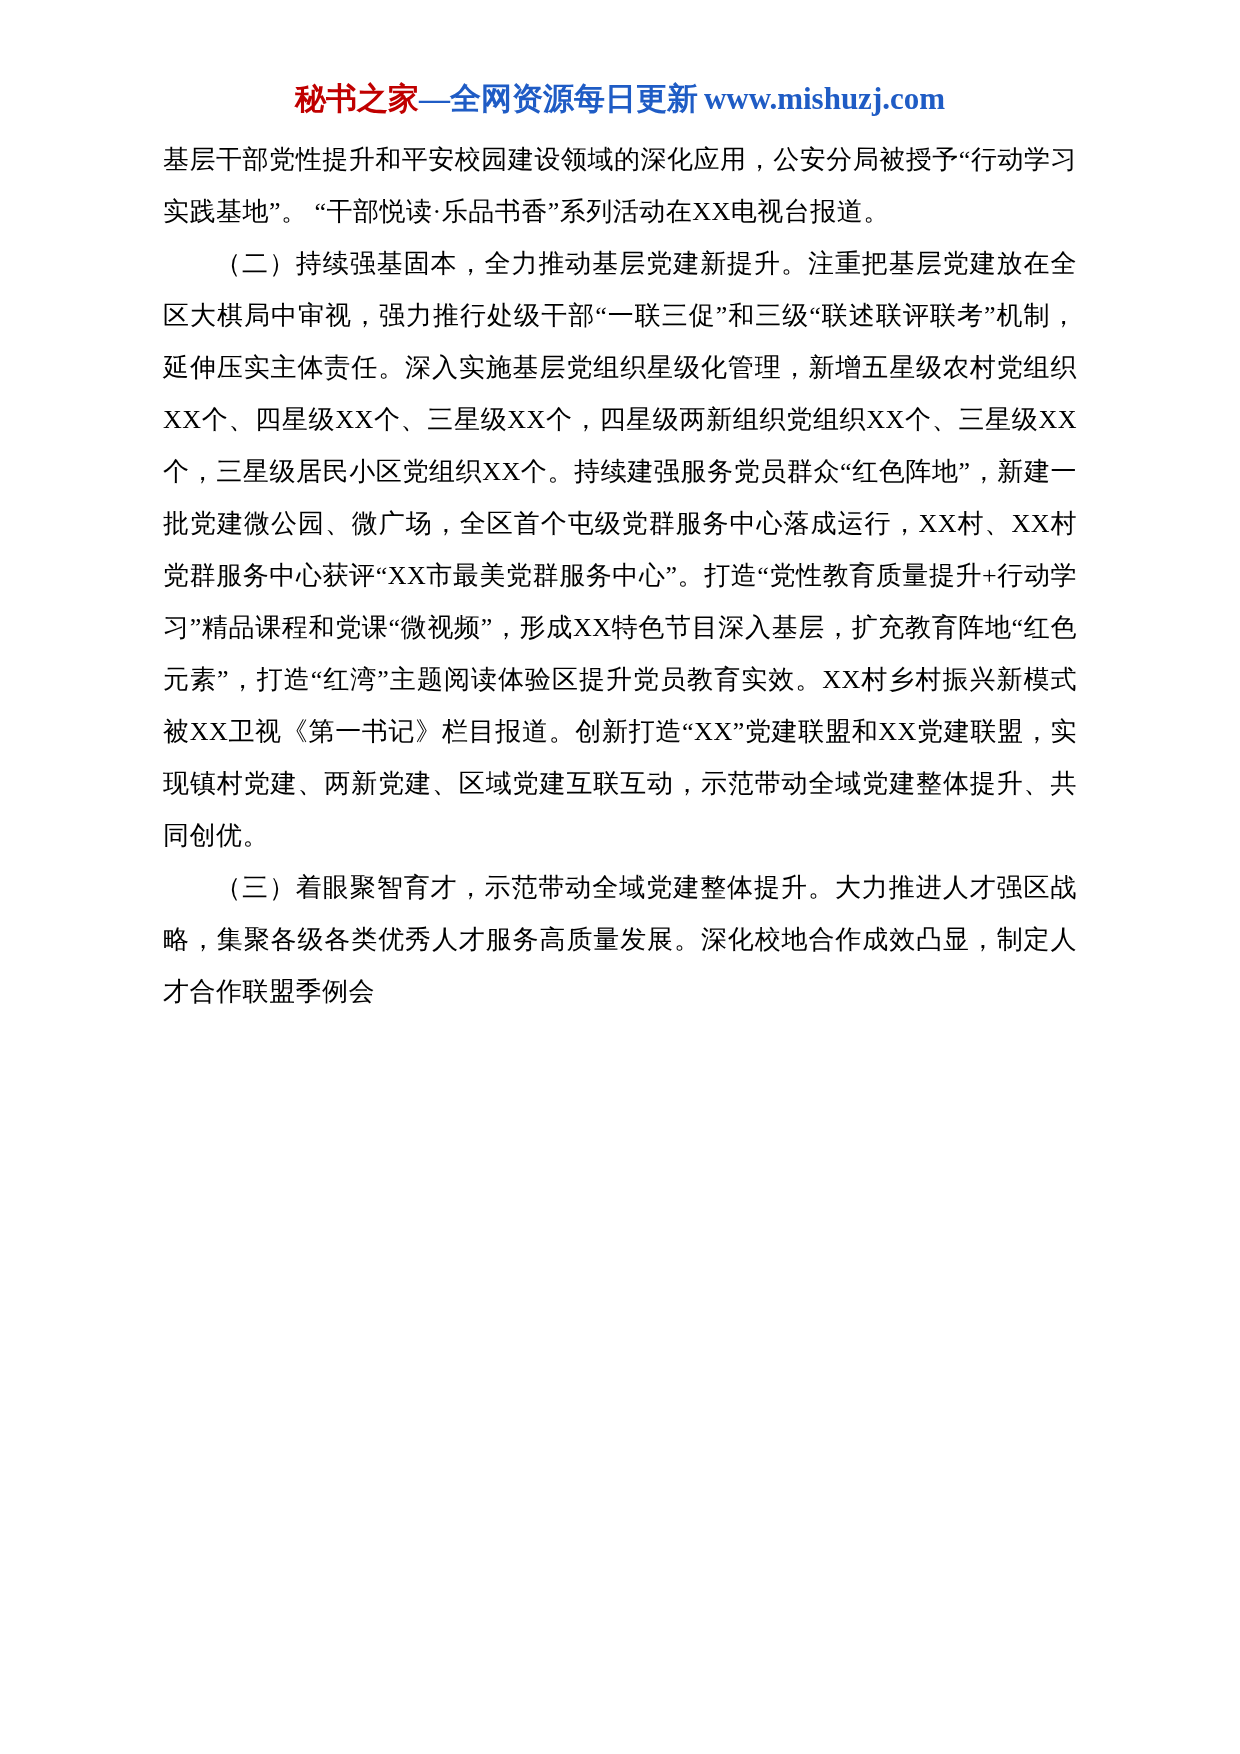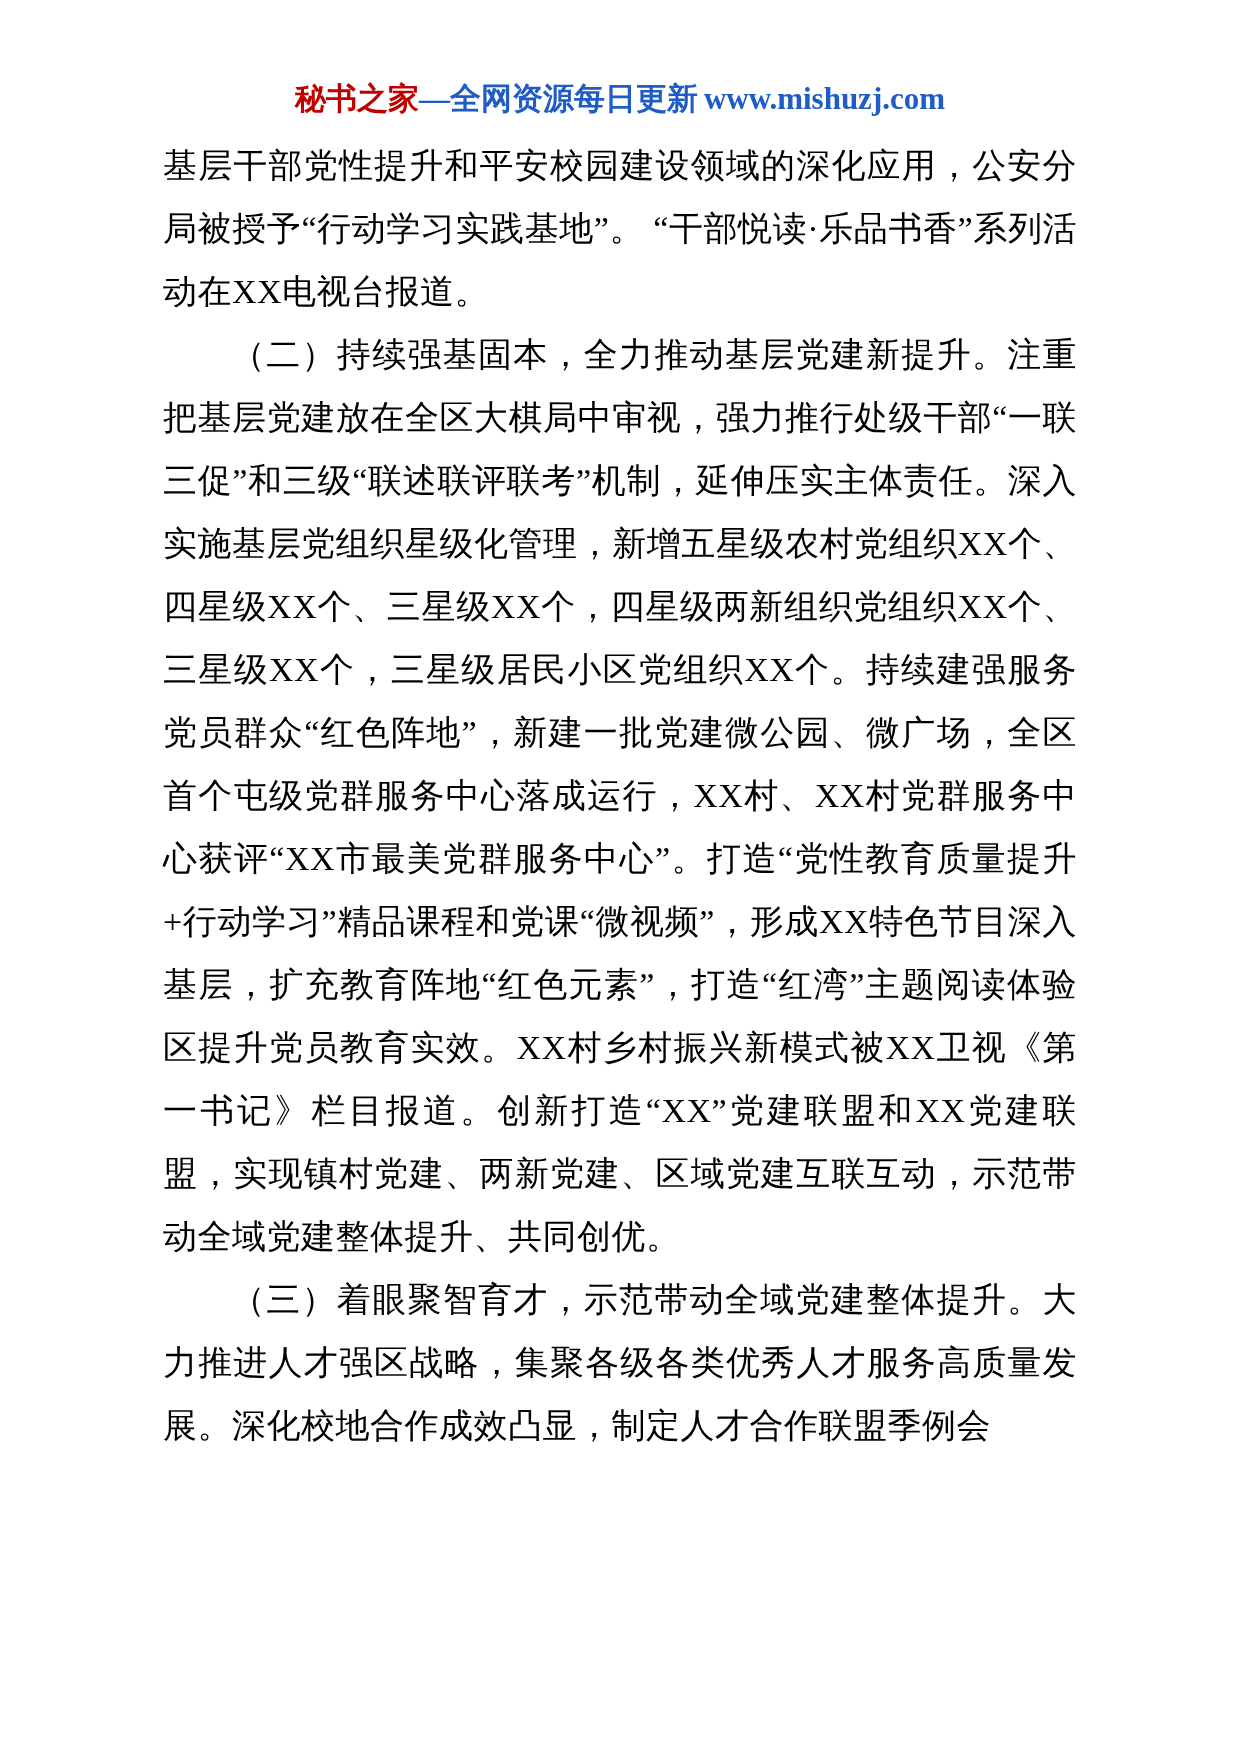--- a/index.html
+++ b/index.html
@@ -31,22 +31,22 @@
   }
   .doc-header .tagline {
     color: #1f5cc5;
   }
   .doc-header .url {
     color: #1f5cc5;
     margin-left: 6px;
   }
   .doc-body p {
     margin: 0;
-    font-size: 34px;
-    line-height: 63px;
+    font-size: 26px;
+    line-height: 52px;
     text-align: justify;
     text-justify: inter-ideograph;
     letter-spacing: 0.5px;
   }
   .doc-body p.indent {
     text-indent: 2em;
   }
 </style>
 </head>
 <body>

